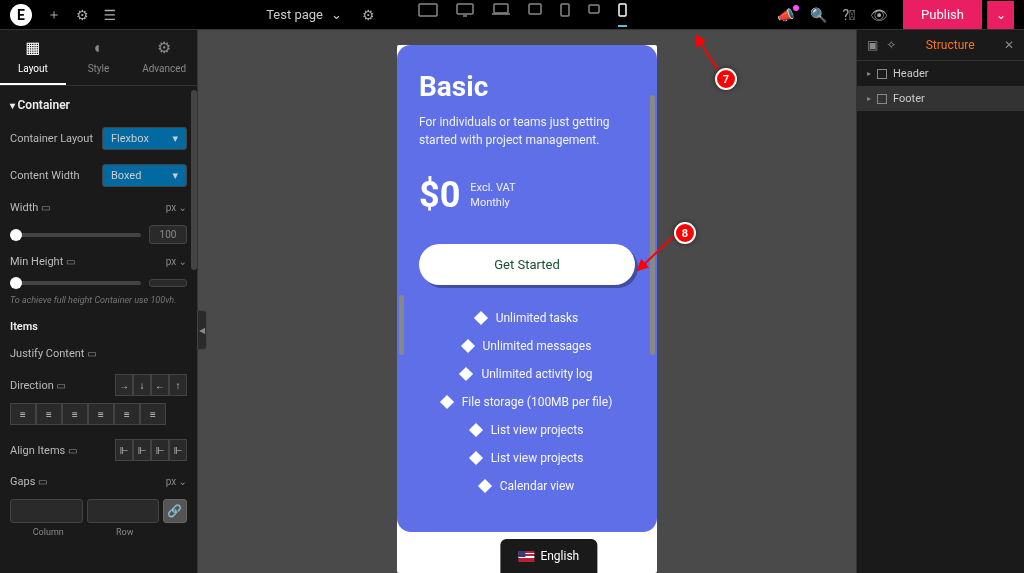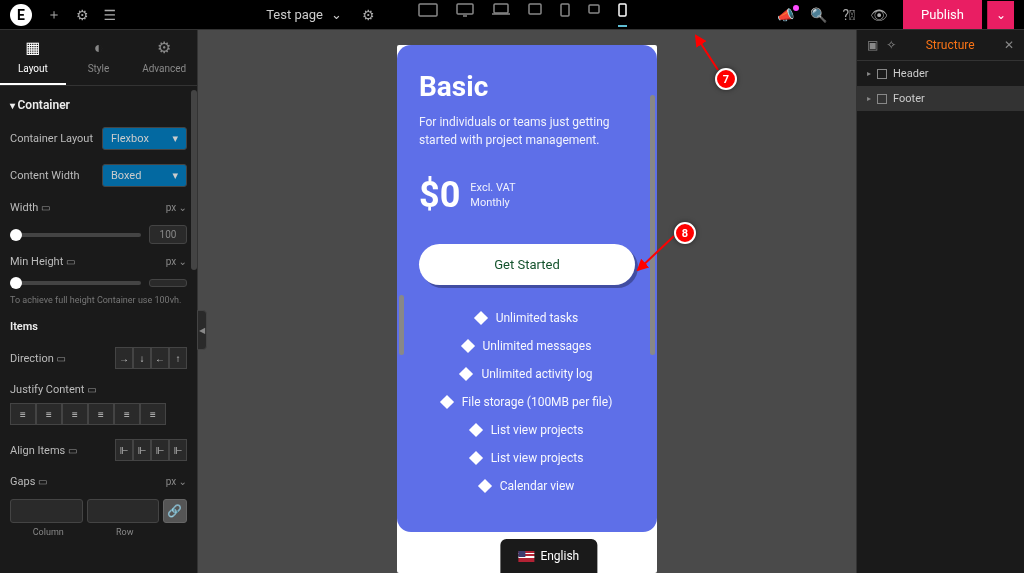--- a/index.html
+++ b/index.html
@@ -32,21 +32,21 @@
 .section-header { padding: 12px 10px 8px; font-size: 12px; font-weight: 600; color: #eee; }
 .section-header::before { content: "▾ "; font-size: 10px; }
 .control-row { display: flex; align-items: center; justify-content: space-between; padding: 7px 10px; }
 .control-label { color: #bbb; font-size: 11px; }
 .control-select { background: #0369a1; border: 1px solid #444; color: #ccc; padding: 4px 8px; font-size: 11px; width: 85px; border-radius: 3px; display:flex; justify-content:space-between; align-items:center; }
 .unit-label { color: #888; font-size: 10px; }
 .slider-row { padding: 4px 10px; display: flex; align-items: center; gap: 8px; }
 .slider-track { flex: 1; height: 4px; background: #444; border-radius: 2px; position: relative; }
 .slider-thumb { position: absolute; left: 0; top: -4px; width: 12px; height: 12px; background: #fff; border-radius: 50%; }
 .slider-input { width: 38px; background: #2a2a2a; border: 1px solid #444; color: #888; font-size: 10px; padding: 3px; text-align: center; border-radius: 3px; }
-.hint { font-size: 9px; color: #777; padding: 4px 10px 8px; }
+.hint { font-size: 9px; color: #777; font-style: italic; padding: 4px 10px 8px; }
 .btn-group { display: flex; gap: 0; }
 .btn-group button { background: #2a2a2a; border: 1px solid #444; color: #ccc; width: 18px; height: 22px; font-size: 10px; cursor: pointer; display:flex; align-items:center; justify-content:center; }
 .btn-group.wide button { width: 26px; }
 .gaps-row { display: flex; gap: 4px; padding: 4px 10px; align-items: center; }
 .gap-input { flex: 1; background: #2a2a2a; border: 1px solid #444; height: 24px; border-radius: 3px; }
 .link-btn { background: #555; border: 1px solid #666; width: 24px; height: 24px; border-radius: 3px; display: flex; align-items: center; justify-content: center; color: #ccc; }
 .gap-labels { display: flex; padding: 0 10px; }
 .gap-labels span { flex: 1; text-align: center; font-size: 9px; color: #888; }
 .mini-device { color: #999; font-size: 10px; }
 .scrollbar-stub { position: absolute; right: 0; top: 60px; width: 6px; height: 180px; background: #444; border-radius: 3px; }
@@ -185,31 +185,31 @@
       </div>
     <div class="slider-input"></div>
   </div>
   <div class="hint">To achieve full height Container use 100vh.</div>
 
   <div class="control-row">
       <span class="control-label" style="font-weight:600;color:#eee;">Items</span>
     </div>
 
   <div class="control-row">
+    <span class="control-label"><span>Justify Content</span> <span class="mini-device">▭</span></span>
+  </div>
+
+  <div class="control-row">
     <span class="control-label"><span>Direction</span> <span class="mini-device">▭</span></span>
     <div class="btn-group">
       <button>→</button>
       <button>↓</button>
       <button>←</button>
       <button>↑</button>
     </div>
-  </div>
-
-  <div class="control-row">
-    <span class="control-label"><span>Justify Content</span> <span class="mini-device">▭</span></span>
   </div>
   <div class="control-row" style="padding-top:0;">
     <div class="btn-group wide">
       <button>≡</button>
         <button>≡</button>
         <button>≡</button>
         <button>≡</button>
         <button>≡</button>
         <button>≡</button>
     </div>

